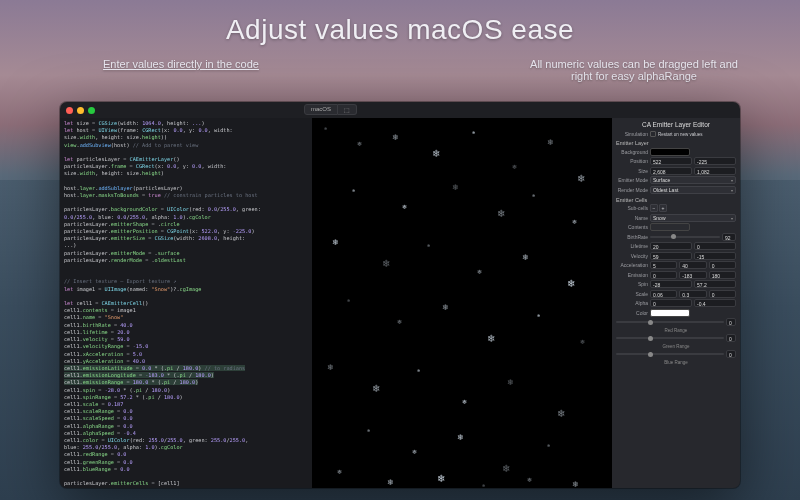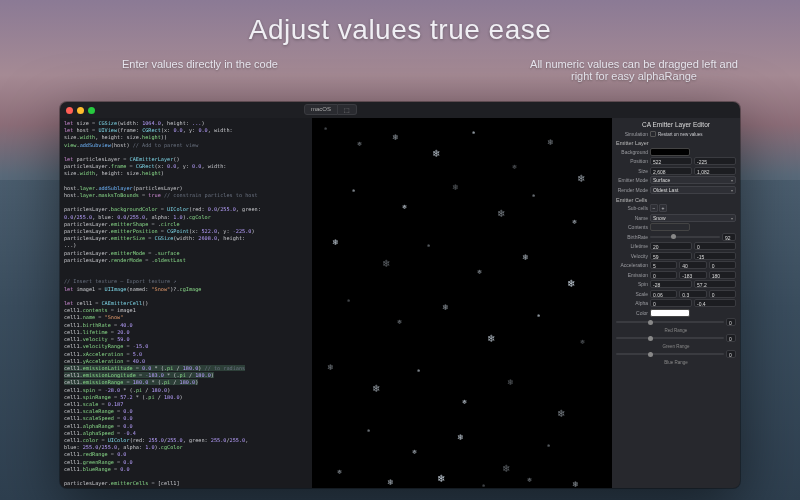--- a/index.html
+++ b/index.html
@@ -23,21 +23,21 @@
   position: absolute; top: 14px; left: 0; right: 0;
   text-align: center; color: #f0eff4;
   font-weight: 300; font-size: 28px; letter-spacing: 0.5px;
   text-shadow: 0 1px 3px rgba(0,0,0,0.3);
 }
 .sub-left, .sub-right {
   position: absolute; top: 58px; color: #e8e6ef;
   font-size: 11px; font-weight: 300; text-align: center;
   text-shadow: 0 1px 2px rgba(0,0,0,0.3);
 }
-.sub-left { left: 120px; width: 160px; }
+.sub-left { left: 101px; width: 160px; text-decoration: underline; }
 .sub-right { right: 56px; width: 220px; }
 
 .app {
   position: absolute; top: 102px; left: 60px; width: 680px; height: 386px;
   background: #1e1f23; border-radius: 7px;
   box-shadow: 0 20px 60px rgba(0,0,0,0.5), 0 0 0 1px rgba(0,0,0,0.3);
   display: flex; overflow: hidden;
 }
 .titlebar {
   position: absolute; top: 0; left: 0; right: 0; height: 16px;
@@ -97,21 +97,21 @@
 }
 .insp-swatch { width: 40px; height: 8px; background: #000; border: 1px solid #444; border-radius: 2px; }
 .insp-pm { display: flex; gap: 1px; }
 .insp-pm span { width: 8px; height: 8px; background: #2e2f35; border: 1px solid #3f4046; text-align: center; line-height: 6px; font-size: 5px; border-radius: 1px; }
 </style>
 </head>
 <body>
 
 <div class="bg-island"></div>
 <div class="water"></div>
-<div class="hero">Adjust values true ease</div>
+<div class="hero">Adjust values macOS ease</div>
 <div class="sub-left">Enter values directly
 in the code</div>
 <div class="sub-right">All numeric values can be dragged
 left and right for easy alphaRange</div>
 
 <div class="app">
   <div class="titlebar">
     <div class="tl-dot tl-red"></div>
     <div class="tl-dot tl-yel"></div>
     <div class="tl-dot tl-grn"></div>

